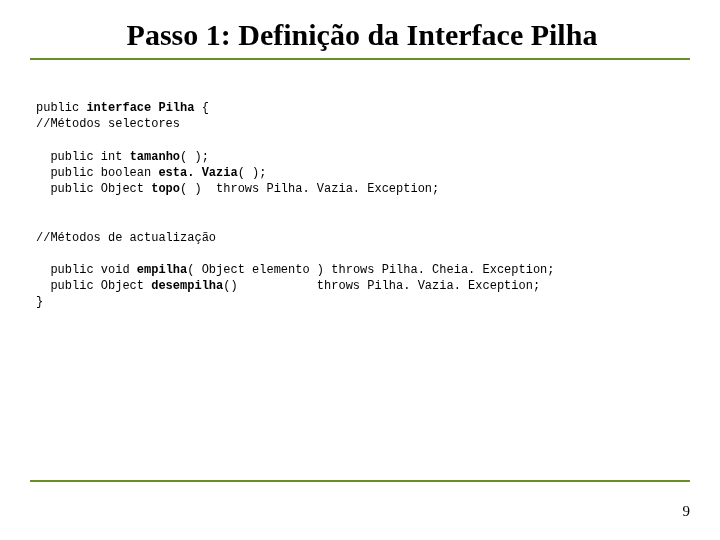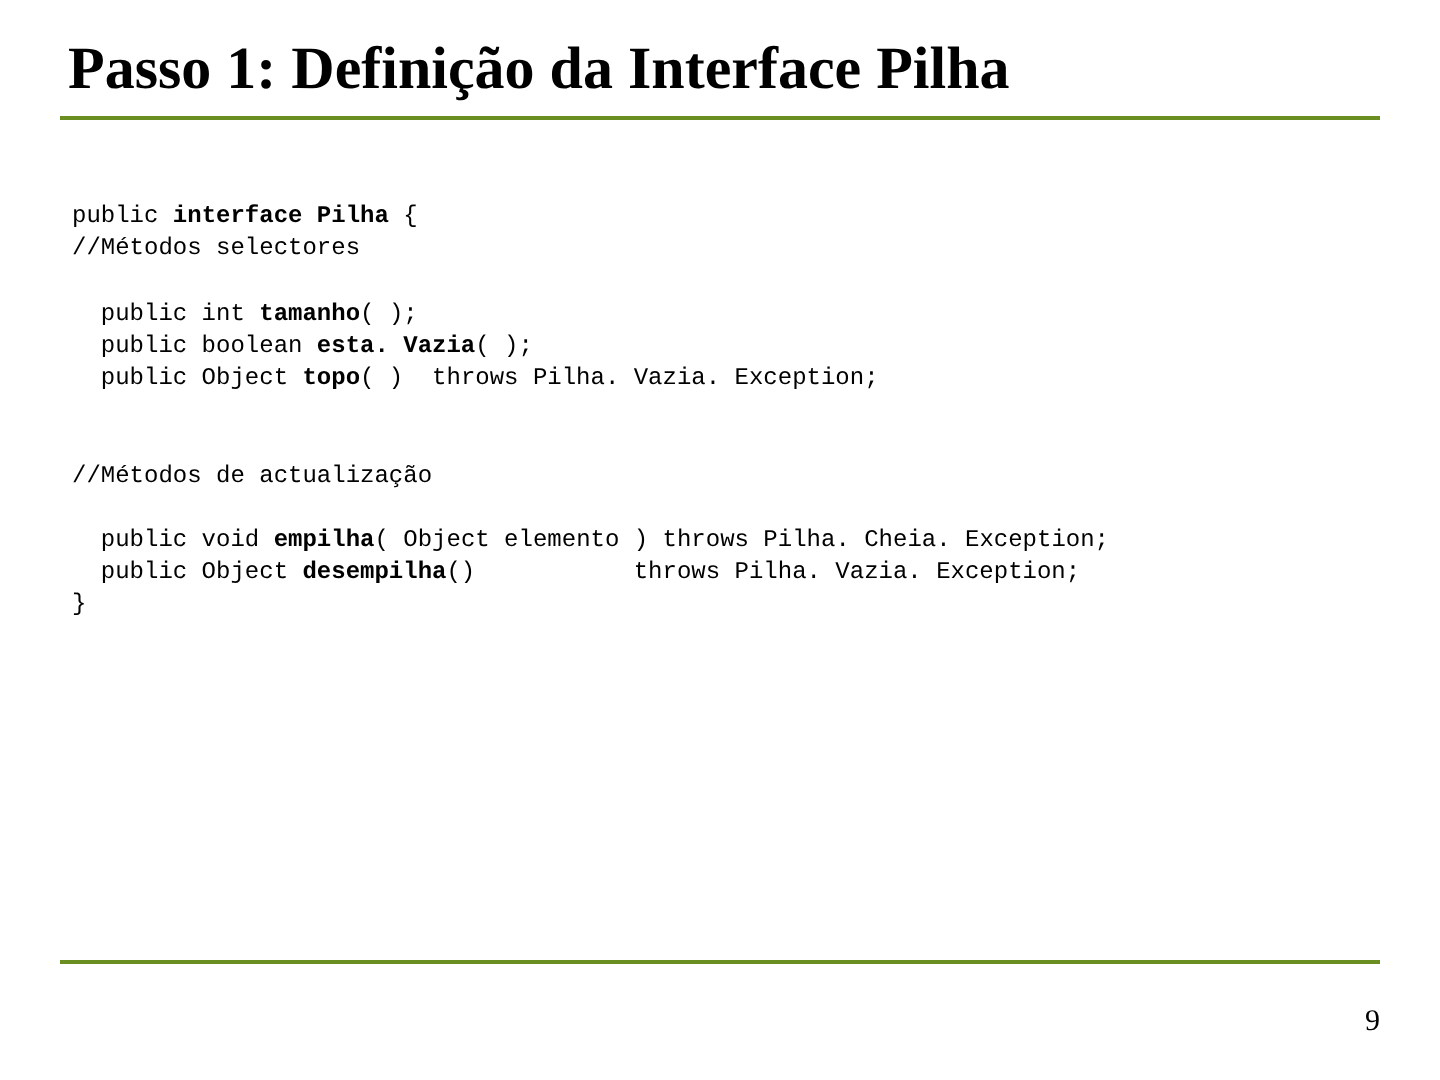--- a/index.html
+++ b/index.html
@@ -18,20 +18,21 @@
     padding: 18px 30px 20px 30px;
     box-sizing: border-box;
     position: relative;
   }
   .title {
     font-size: 30px;
     font-weight: bold;
     color: #000;
     margin: 0 0 6px 0;
     padding-left: 4px;
+    text-align: center;
   }
   .title-rule {
     border: none;
     border-top: 2px solid #6b8e23;
     margin: 0 0 40px 0;
   }
   .code {
     font-family: "Courier New", monospace;
     font-size: 12px;
     line-height: 1.35;

